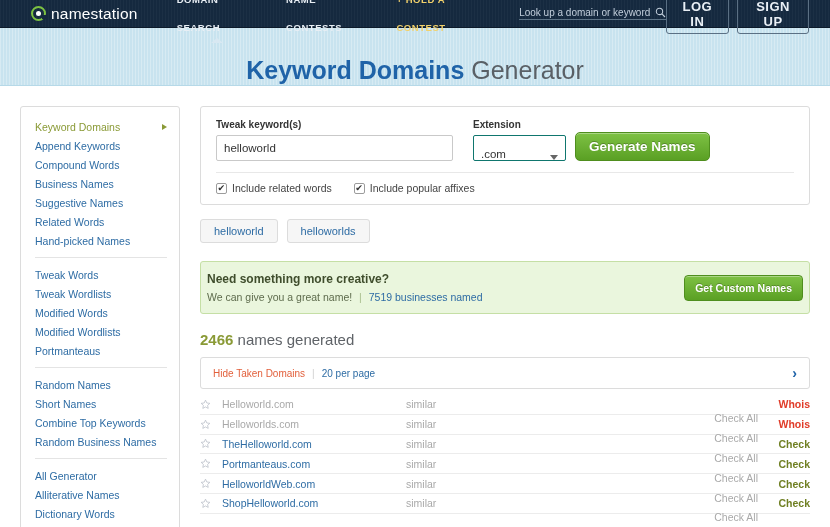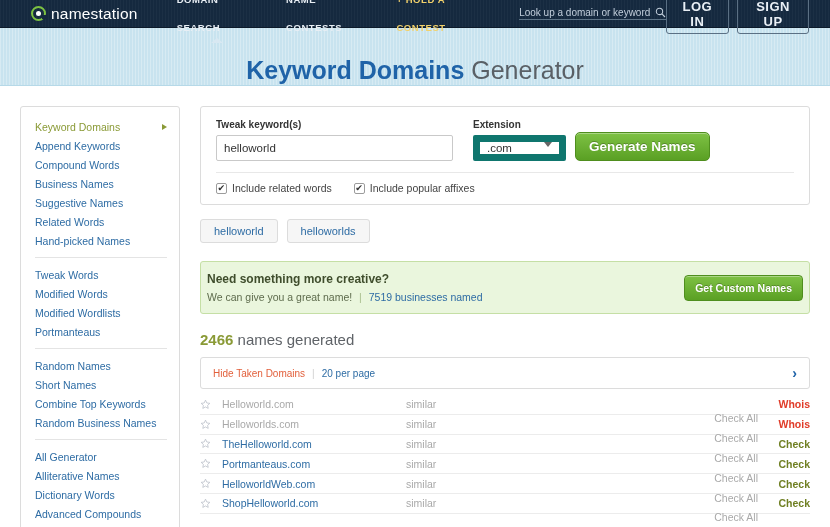--- a/index.html
+++ b/index.html
@@ -111,23 +111,23 @@
   .form-row { display: flex; align-items: flex-end; }
   .fld-kw { width: 237px; margin-right: 20px; }
   .fld-ext { width: 93px; margin-right: 9px; }
   .lbl { font-size: 10px; color: #333; font-weight: bold; margin-bottom: 5px; display:block; }
   .txt {
     width: 100%; height: 26px; border: 1px solid #c9c9c9; border-radius: 2px;
     font-size: 11.5px; color: #333; padding: 0 7px; font-family: inherit;
     background: #fff;
   }
   .sel {
-    width: 100%; height: 26px; border: 7px solid #0f766e; border-radius: 2px;
+    width: 100%; height: 26px; border: 1px solid #0f766e; border-radius: 2px;
     font-size: 11.5px; color: #333; padding: 0 7px; font-family: inherit;
-    background: #fff; display: flex; align-items: flex-start; justify-content: space-between;
+    background: #fff; display: flex; align-items: flex-end; justify-content: space-between;
     cursor: pointer;
   }
   .sel .tri {
     width: 0; height: 0; border-left: 4px solid transparent;
     border-right: 4px solid transparent; border-top: 5px solid #666;
   }
   .btn-green {
     background: linear-gradient(#7ec144, #5aa024);
     border: 1px solid #4f8e1e; border-radius: 5px;
     color: #fff; font-size: 13.5px; font-weight: bold;
@@ -254,20 +254,23 @@
         <span>Related Words</span>
       </a>
       <a class="side-item" href="#">
         <span>Hand-picked Names</span>
       </a>
       <div class="side-sep"></div>
       <a class="side-item" href="#">
         <span>Tweak Words</span>
       </a>
       <a class="side-item" href="#">
+        <span>Tweak Wordlists</span>
+      </a>
+      <a class="side-item" href="#">
         <span>Modified Words</span>
       </a>
       <a class="side-item" href="#">
         <span>Modified Wordlists</span>
       </a>
       <a class="side-item" href="#">
         <span>Portmanteaus</span>
       </a>
       <div class="side-sep"></div>
       <a class="side-item" href="#">

